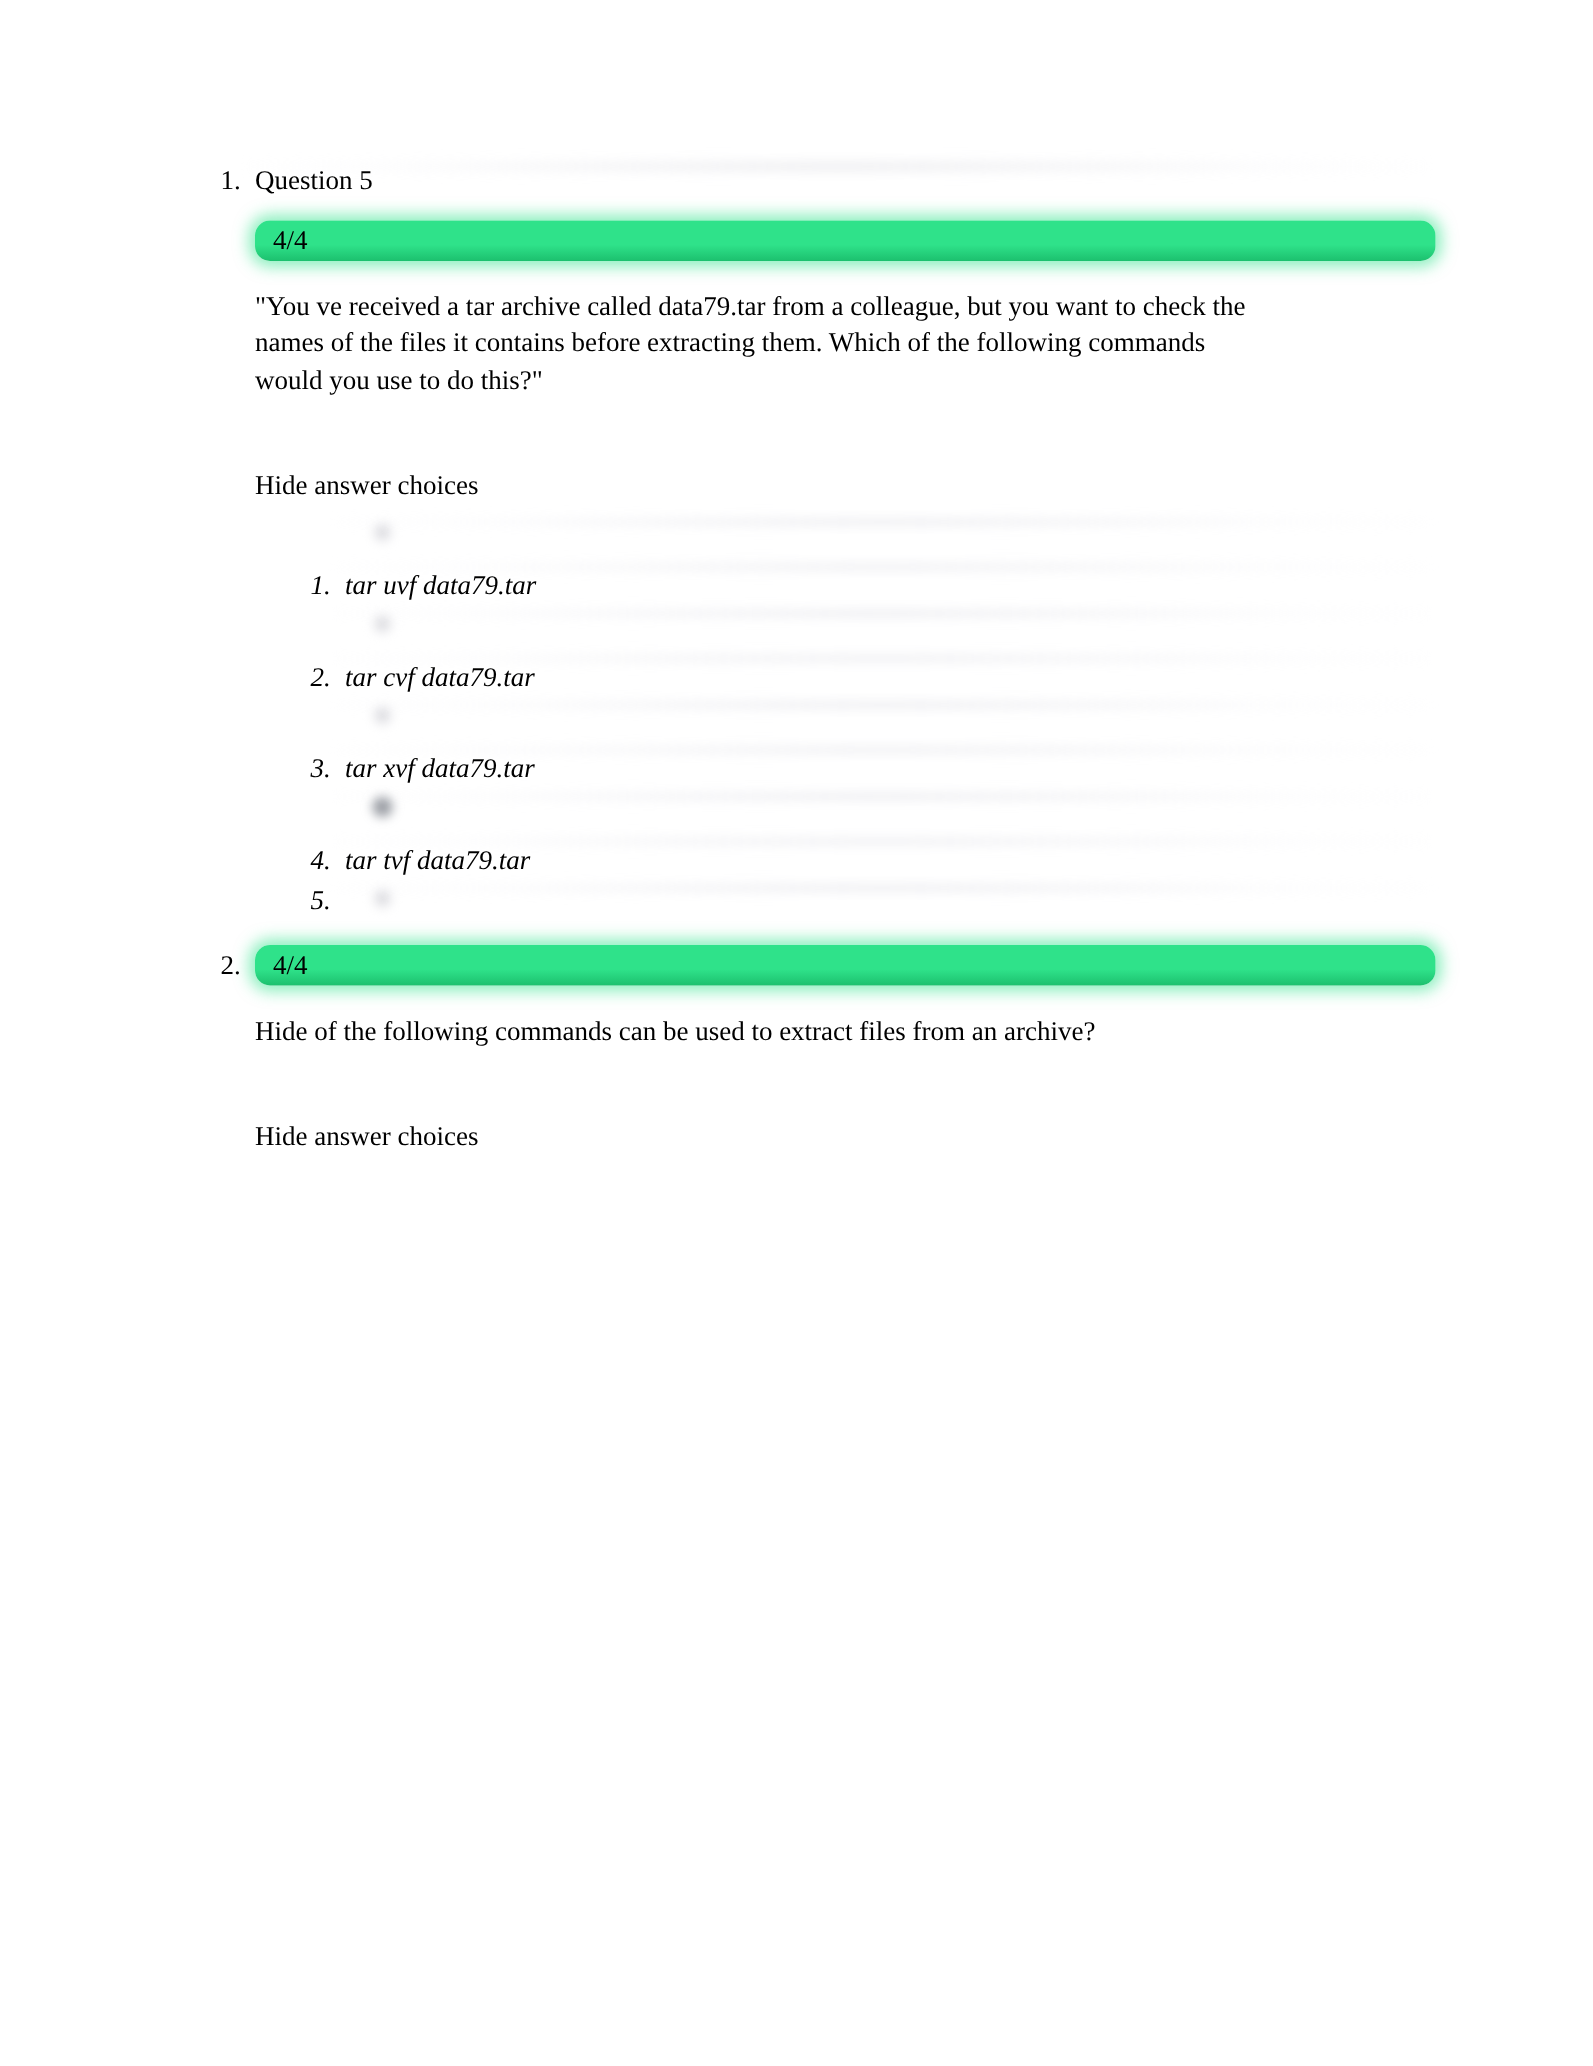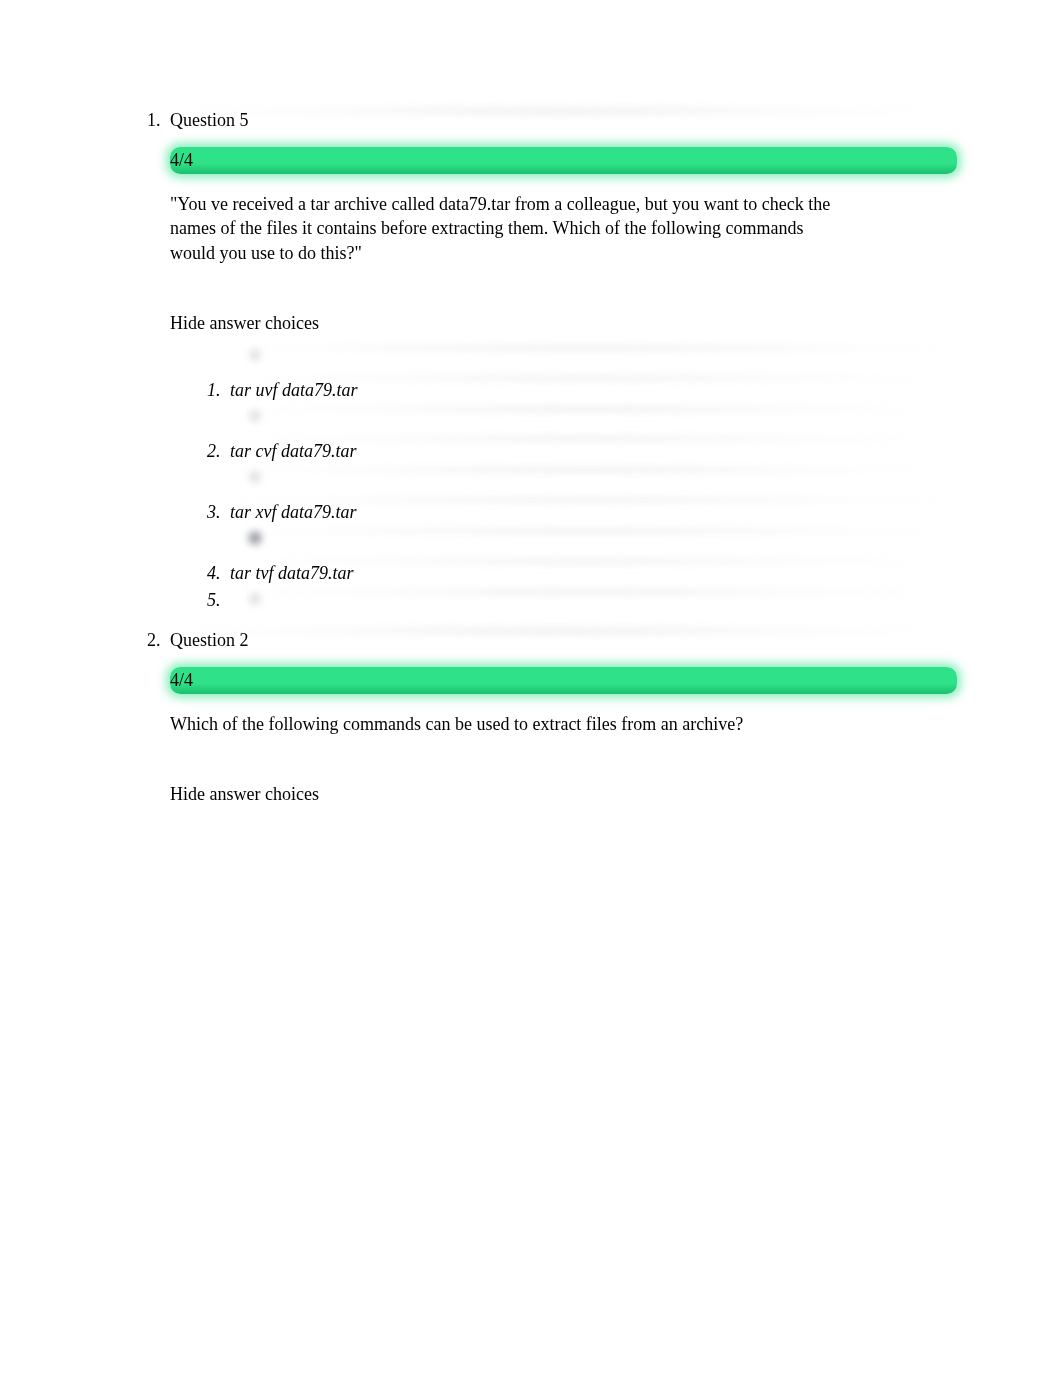--- a/index.html
+++ b/index.html
@@ -41,21 +41,21 @@
       pointer-events: none;
     }
     .q-title {
       position: relative;
       z-index: 1;
       margin-bottom: 16px;
     }
     .score-bar {
       background: linear-gradient(180deg, #2fe28a 0%, #2fe28a 60%, #1cc06e 100%);
       border-radius: 10px;
-      padding: 3px 8px 3px 0;
+      padding: 3px 8px 3px 12px;
       color: #000;
       font-size: 18px;
       margin-bottom: 18px;
       margin-right: 5px;
       box-shadow: 0 0 10px 4px rgba(47,226,138,0.55);
     }
     .prompt {
       line-height: 1.35;
       margin-bottom: 20px;
       max-width: 670px;
@@ -174,20 +174,17 @@
       </li>
       <li>
         <div class="choice-marker-wrap">
           <span class="radio-blur radio-off"></span>
         </div>
       </li>
     </ol>
   </li>
 
   <li class="q2">
-    <div class="blur-top-wrap">
-      <div class="q-title">Question 2</div>
-    </div>
     <div class="score-bar">4/4</div>
-    <div class="prompt">Which of the following commands can be used to extract files from an archive?</div>
+    <div class="prompt">Hide of the following commands can be used to extract files from an archive?</div>
     <div class="hide-choices">Hide answer choices</div>
   </li>
 </ol>
 
 </body></html>

